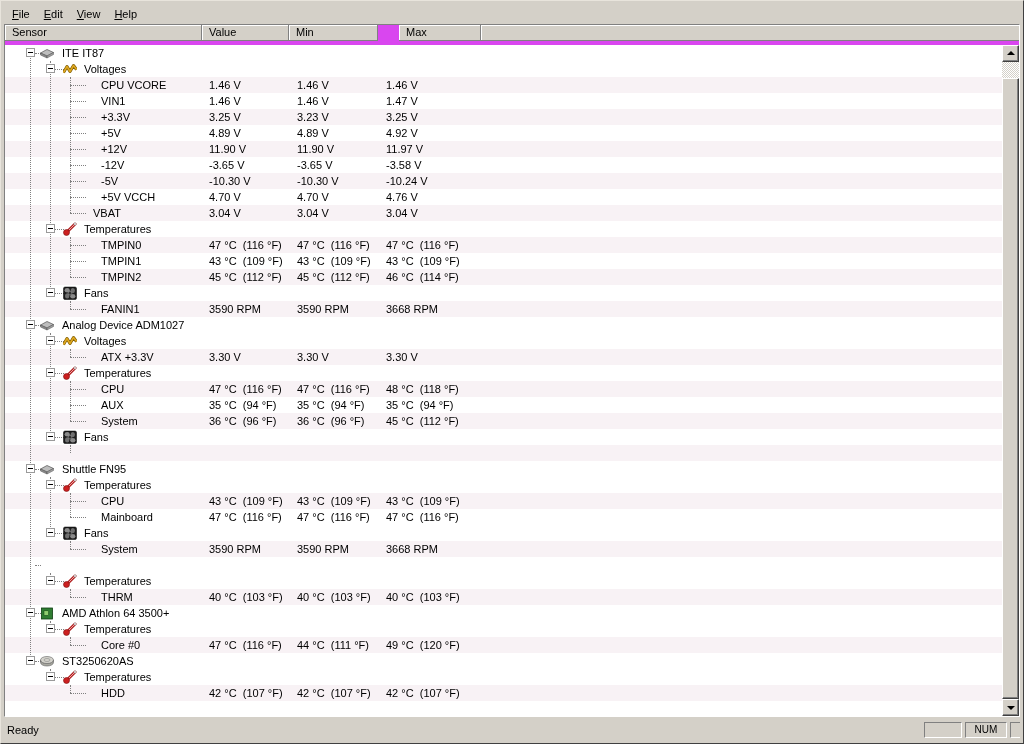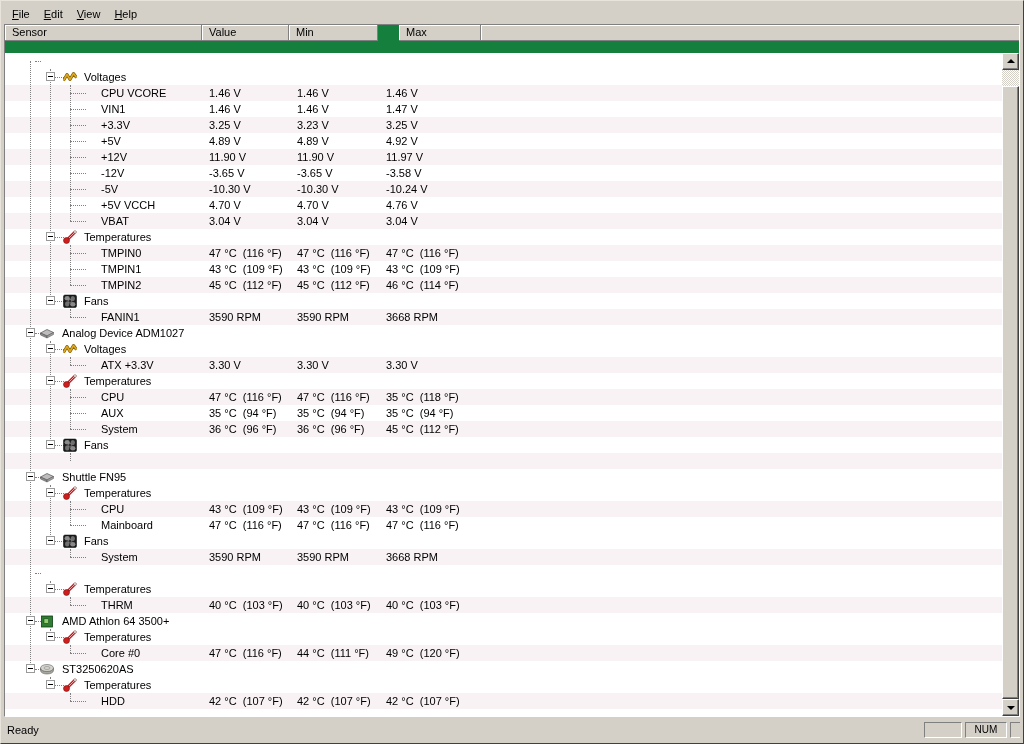--- a/index.html
+++ b/index.html
@@ -18,21 +18,21 @@
   .winbtn svg { position:absolute; left:2px; top:1px; }
 
   
   .menubar { height:20px; display:flex; align-items:center; padding-left:1px; flex:0 0 auto; }
   .menu-item { padding:2px 7px 3px 7px; white-space:nowrap; }
 
   
   .client { flex:1 1 auto; border-top:1px solid #808080; border-left:1px solid #808080;
             border-right:1px solid #ffffff; border-bottom:1px solid #ffffff; position:relative; overflow:hidden;
             box-shadow:inset 1px 1px 0 #404040; background:#fff; display:flex; flex-direction:column; }
-  .header { height:28px; flex:0 0 auto; display:flex; background:#15803d;justify-content:flex-end; }
+  .header { height:20px; flex:0 0 auto; display:flex; background:#d946ef;justify-content:flex-end; }
   .hcell { height:16px; background:#d4d0c8; border-right:1px solid #808080; border-bottom:1px solid #808080;
            box-shadow:inset 1px 1px 0 #ffffff; padding:1px 0 0 7px; white-space:nowrap; overflow:hidden; }
   .hfill { flex:1 1 auto; border-right:none; }
 
   .body { flex:1 1 auto; display:flex; position:relative; }
   .list { flex:1 1 auto; position:relative; background:#fff; overflow:hidden; }
   .layer { position:absolute; left:0; top:0; right:0; bottom:0; }
   .stripe { position:absolute; left:0; width:100%; height:16px; background:#f8f2f5; }
   .vline { position:absolute; width:0; border-left:1px dotted #808080; pointer-events:none; }
   .hstub { position:absolute; height:0; border-top:1px dotted #808080; pointer-events:none; }
@@ -147,20 +147,27 @@
             <div class="stripe" style="top: 336px;"></div>
             <div class="stripe" style="top: 368px;"></div>
             <div class="stripe" style="top: 400px;"></div>
             <div class="stripe" style="top: 448px;"></div>
             <div class="stripe" style="top: 496px;"></div>
             <div class="stripe" style="top: 544px;"></div>
             <div class="stripe" style="top: 592px;"></div>
             <div class="stripe" style="top: 640px;"></div>
           </div>
         <div class="layer" id="rows">
+            <div class="row" style="top: 0px;">
+              <div class="ebox" style="left: 21px;"></div>
+              <svg class="tree-icon" style="left: 35px;">
+                <use href="#i-chip"></use>
+              </svg>
+              <div class="lbl" style="left: 57px;">ITE IT87</div>
+            </div>
             <div class="row" style="top: 16px;">
               <div class="ebox" style="left: 41px;"></div>
               <svg class="tree-icon" style="left: 58px;">
                 <use href="#i-voltage"></use>
               </svg>
               <div class="lbl" style="left: 79px;">Voltages</div>
             </div>
             <div class="row" style="top: 32px;">
               <div class="hstub" style="left: 65px; width: 16px; top: 8px; position: absolute;"></div>
               <div class="lbl" style="left: 96px;">CPU VCORE</div>
@@ -212,21 +219,21 @@
             </div>
             <div class="row" style="top: 144px;">
               <div class="hstub" style="left: 65px; width: 16px; top: 8px; position: absolute;"></div>
               <div class="lbl" style="left: 96px;">+5V VCCH</div>
               <div class="cell c-val">4.70 V</div>
               <div class="cell c-min">4.70 V</div>
               <div class="cell c-max">4.76 V</div>
             </div>
             <div class="row" style="top: 160px;">
               <div class="hstub" style="left: 65px; width: 16px; top: 8px; position: absolute;"></div>
-              <div class="lbl" style="left: 96px;">VBAT</div>
+              <div class="lbl" style="left: 88px;">VBAT</div>
               <div class="cell c-val">3.04 V</div>
               <div class="cell c-min">3.04 V</div>
               <div class="cell c-max">3.04 V</div>
             </div>
             <div class="row" style="top: 176px;">
               <div class="ebox" style="left: 41px;"></div>
               <svg class="tree-icon" style="left: 58px;">
                 <use href="#i-therm"></use>
               </svg>
               <div class="lbl" style="left: 79px;">Temperatures</div>
@@ -292,21 +299,21 @@
               <svg class="tree-icon" style="left: 58px;">
                 <use href="#i-therm"></use>
               </svg>
               <div class="lbl" style="left: 79px;">Temperatures</div>
             </div>
             <div class="row" style="top: 336px;">
               <div class="hstub" style="left: 65px; width: 16px; top: 8px; position: absolute;"></div>
               <div class="lbl" style="left: 96px;">CPU</div>
               <div class="cell c-val">47 °C  (116 °F)</div>
               <div class="cell c-min">47 °C  (116 °F)</div>
-              <div class="cell c-max">35 °C  (118 °F)</div>
+              <div class="cell c-max">48 °C  (118 °F)</div>
             </div>
             <div class="row" style="top: 352px;">
               <div class="hstub" style="left: 65px; width: 16px; top: 8px; position: absolute;"></div>
               <div class="lbl" style="left: 96px;">AUX</div>
               <div class="cell c-val">35 °C  (94 °F)</div>
               <div class="cell c-min">35 °C  (94 °F)</div>
               <div class="cell c-max">35 °C  (94 °F)</div>
             </div>
             <div class="row" style="top: 368px;">
               <div class="hstub" style="left: 65px; width: 16px; top: 8px; position: absolute;"></div>

